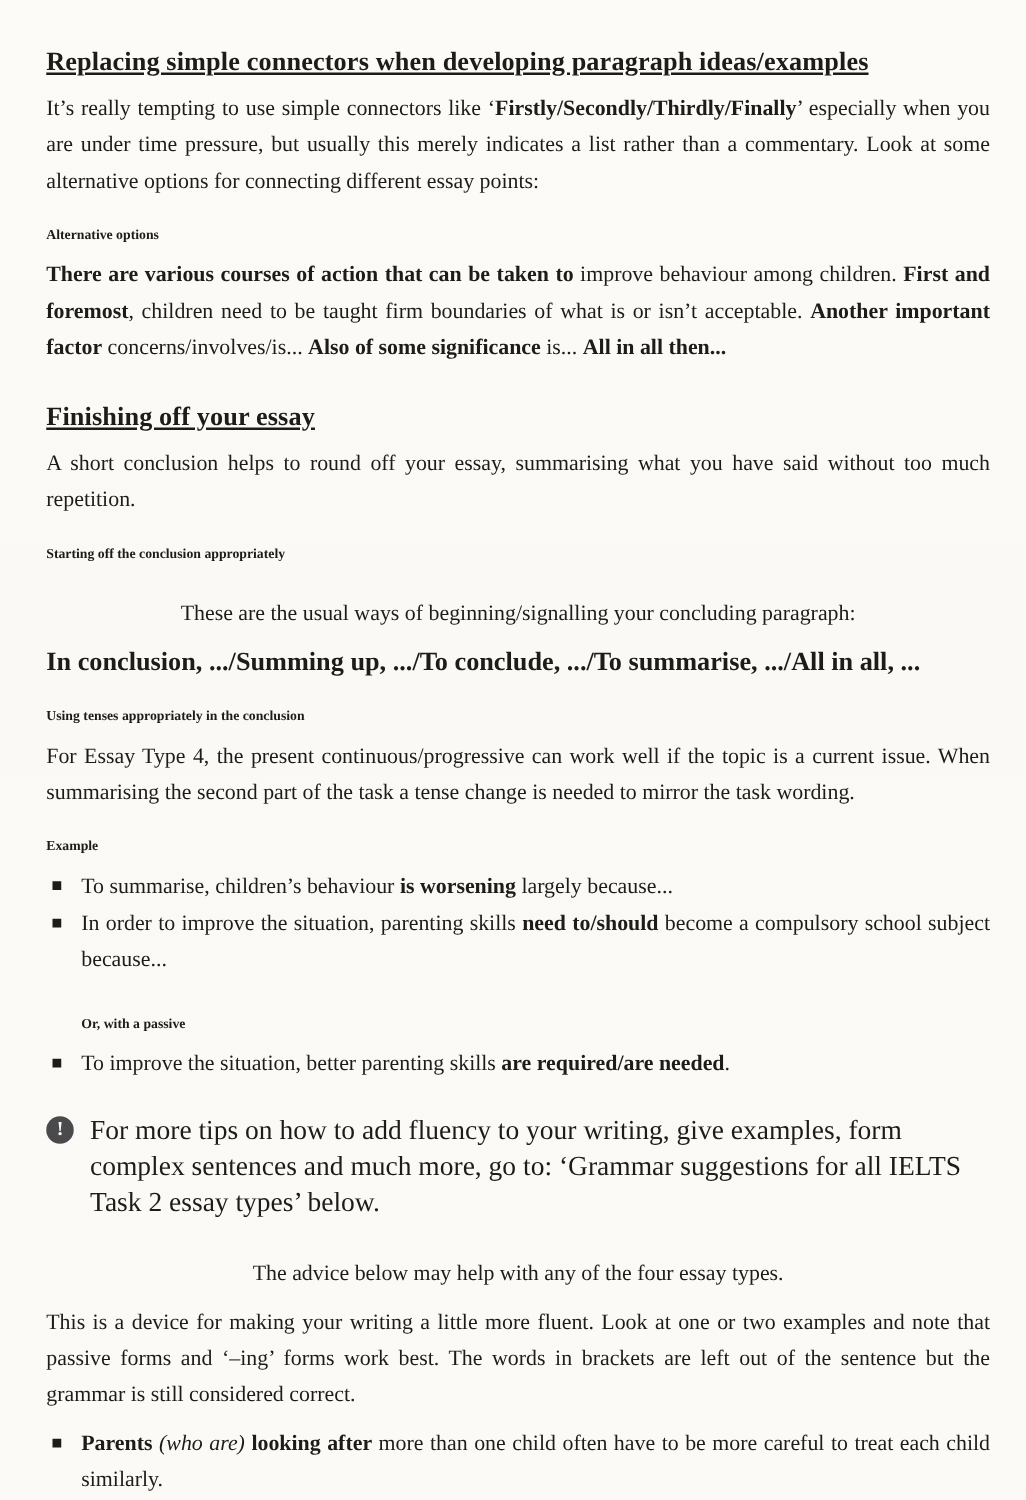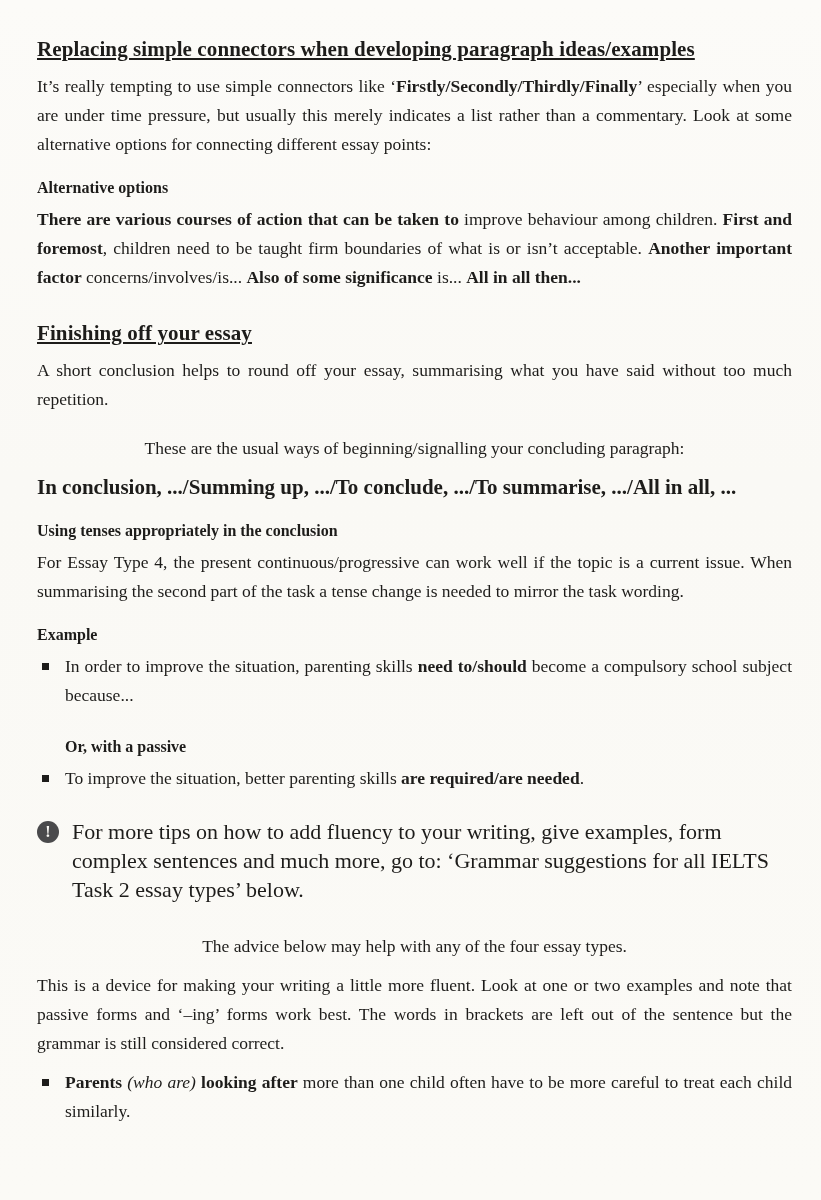--- a/index.html
+++ b/index.html
@@ -30,21 +30,21 @@
     text-decoration: underline;
   }
   .h-section.first { margin-top: 0; }
   .h-chapter {
     font-size: 24px;
     line-height: 28px;
     font-weight: bold;
     margin: 34px 0 12px 0;
   }
   .h-sub {
-    font-size: 16px;
+    font-size: 11px;
     line-height: 26px;
     font-weight: bold;
     margin: 16px 0 4px 0;
     font-family: Liberation Serif, serif;
   }
   .h-sub.indented { margin-left: 28px; margin-top: 24px; }
   
   .para {
     font-size: 17.5px;
     line-height: 29px;
@@ -116,28 +116,30 @@
 
   <h2 class="h-section first">Replacing simple connectors when developing paragraph ideas/examples</h2>
   <p class="para"><span>It’s really tempting to use simple connectors like ‘</span><span style="font-weight: bold;">Firstly/Secondly/Thirdly/Finally</span><span>’ especially when you are under time pressure, but usually this merely indicates a list rather than a commentary. Look at some alternative options for connecting different essay points:</span></p>
 
   <h3 class="h-sub">Alternative options</h3>
   <p class="para"><span style="font-weight: bold;">There are various courses of action that can be taken to </span><span>improve behaviour among children. </span><span style="font-weight: bold;">First and foremost</span><span>, children need to be taught firm boundaries of what is or isn’t acceptable. </span><span style="font-weight: bold;">Another important factor</span><span> concerns/involves/is... </span><span style="font-weight: bold;">Also of some significance</span><span> is... </span><span style="font-weight: bold;">All in all then...</span></p>
 
   <h2 class="h-section">Finishing off your essay</h2>
   <p class="para">A short conclusion helps to round off your essay, summarising what you have said without too much repetition.</p>
 
+  <h3 class="h-sub">Starting off the conclusion appropriately</h3>
   <p class="para no-just">These are the usual ways of beginning/signalling your concluding paragraph:</p>
   <p class="bold-line">In conclusion, .../Summing up, .../To conclude, .../To summarise, .../All in all, ...</p>
 
   <h3 class="h-sub">Using tenses appropriately in the conclusion</h3>
   <p class="para"><span>For Essay Type 4, the present continuous/progressive can work well if the topic is a </span><span style="font-weight: normal;">current</span><span> issue. When summarising the second part of the task a tense change is needed to mirror the task wording.</span></p>
 
   <h3 class="h-sub">Example</h3>
   <ul class="bullets">
+    <li><span>To summarise, children’s behaviour </span><span style="font-weight: bold;">is worsening</span><span> largely because...</span></li>
     <li><span>In order to improve the situation, parenting skills </span><span style="font-weight: bold;">need to/should</span><span> become a compulsory school subject because...</span></li>
   </ul>
 
   <h3 class="h-sub indented">Or, with a passive</h3>
   <ul class="bullets">
     <li><span>To improve the situation, better parenting skills </span><span style="font-weight: bold;">are required/are needed</span><span>.</span></li>
   </ul>
 
   <div class="tip">
     <div class="tip-icon">!</div>

